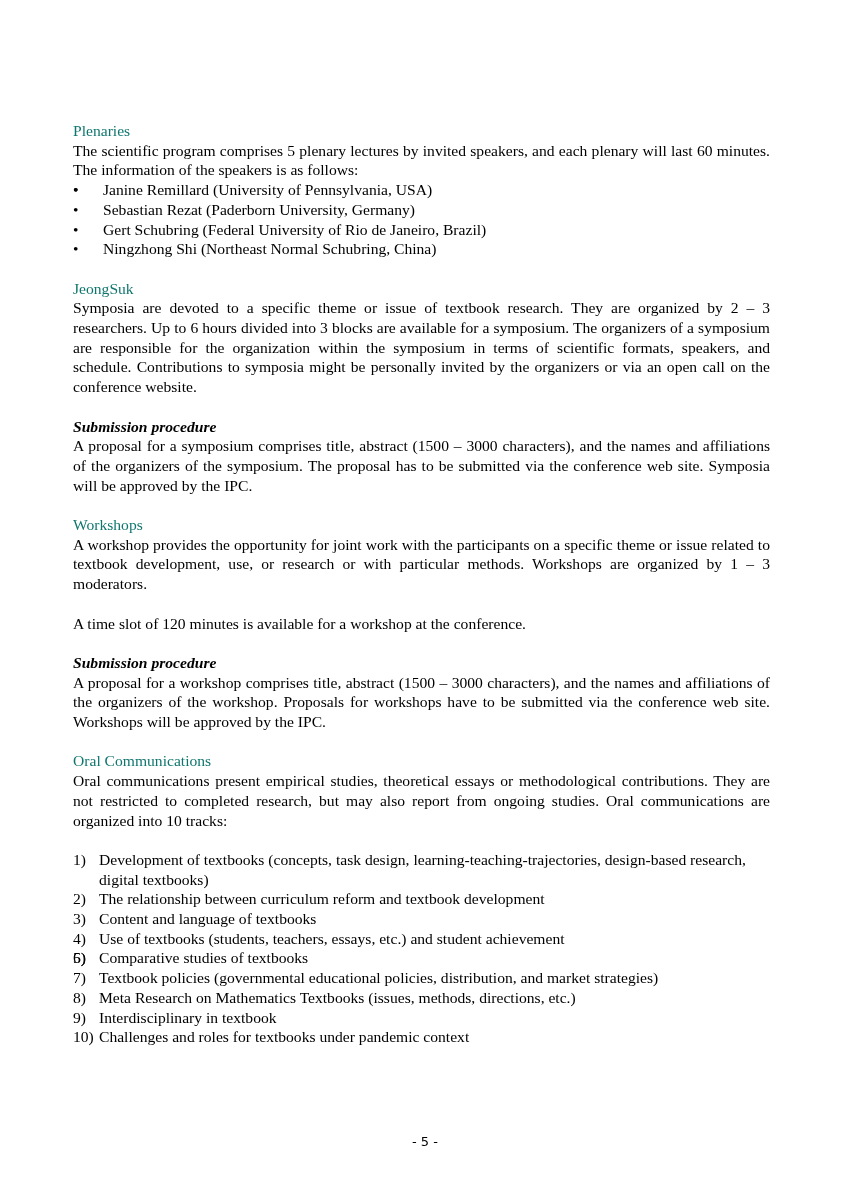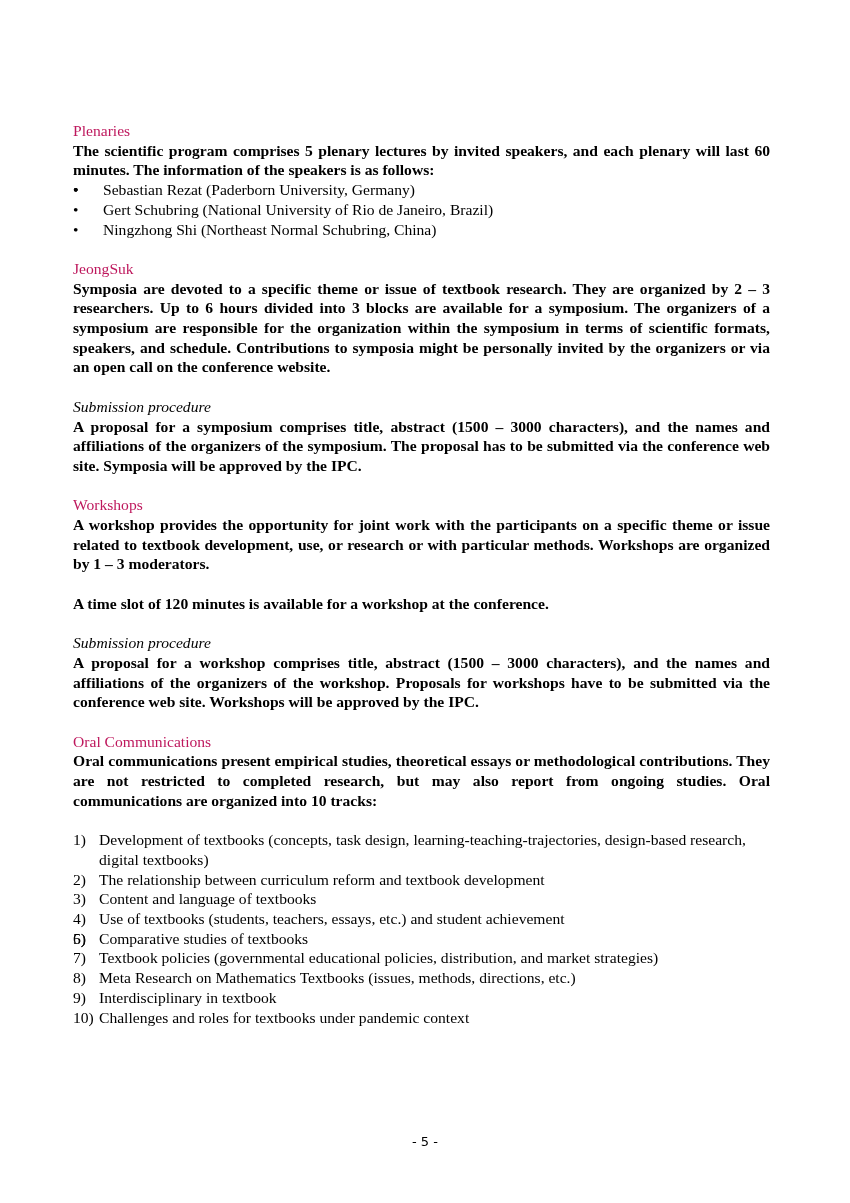--- a/index.html
+++ b/index.html
@@ -1,23 +1,23 @@
 <!DOCTYPE html>
 <html><head>
 <meta charset="utf-8">
 <style>
   html, body { margin: 0; padding: 0; background: #ffffff; }
   body {
     width: 850px; height: 1203px; position: relative; overflow: hidden;
     font-family: "Liberation Serif", serif; color: #000;
   }
   .page { position: absolute; left: 73px; top: 121px; width: 697px; font-size: 15.6px; line-height: 19.7px; }
-  .heading { color: #be185d; }
-  .subheading { font-style: italic; }
-  p { margin: 0; text-align: justify; font-weight: bold; }
+  .heading { color: #0f766e; }
+  .subheading { font-style: italic; font-weight: bold; }
+  p { margin: 0; text-align: justify; }
   .gap { height: 19.7px; }
   ul.bullets { list-style: none; margin: 0; padding: 0; }
   ul.bullets li { position: relative; padding-left: 30px; }
   ul.bullets li .bullet { position: absolute; left: 0; top: 0; }
   ol.tracks { list-style: none; margin: 0; padding: 0; }
   ol.tracks li { position: relative; padding-left: 26px; }
   ol.tracks li .num { position: absolute; left: 0; top: 0; }
   b { font-weight: normal; }
   .footer {
     position: absolute; top: 1134px; left: 0; width: 850px; text-align: center;
@@ -27,23 +27,23 @@
 </head>
 <body>
 
 <div class="page">
 
   <section>
     <div class="heading">Plenaries</div>
     <p>The scientific program comprises 5 plenary lectures by invited speakers, and each plenary will last 60 minutes. The information of the speakers is as follows:</p>
     <ul class="bullets">
       <li><span class="bullet">•</span></li>
-      <li><span class="bullet">•</span></li>
+      <li><span class="bullet">•</span><span>Janine Remillard (University of Pennsylvania, USA)</span></li>
       <li><span class="bullet">•</span><span>Sebastian Rezat (Paderborn University, Germany)</span></li>
-      <li><span class="bullet">•</span><span>Gert Schubring (National University of Rio de Janeiro, Brazil)</span></li>
+      <li><span class="bullet">•</span><span>Gert Schubring (Federal University of Rio de Janeiro, Brazil)</span></li>
       <li><span class="bullet">•</span><span>Ningzhong Shi (Northeast Normal Schubring, China)</span></li>
     </ul>
   </section>
 
   <div class="gap"></div>
 
   <section>
     <div class="heading">JeongSuk</div>
     <p>Symposia are devoted to a specific theme or issue of textbook research. They are organized by 2 – 3 researchers. Up to 6 hours divided into 3 blocks are available for a symposium. The organizers of a symposium are responsible for the organization within the symposium in terms of scientific formats, speakers, and schedule. Contributions to symposia might be personally invited by the organizers or via an open call on the conference website.</p>
     <div class="gap"></div>

